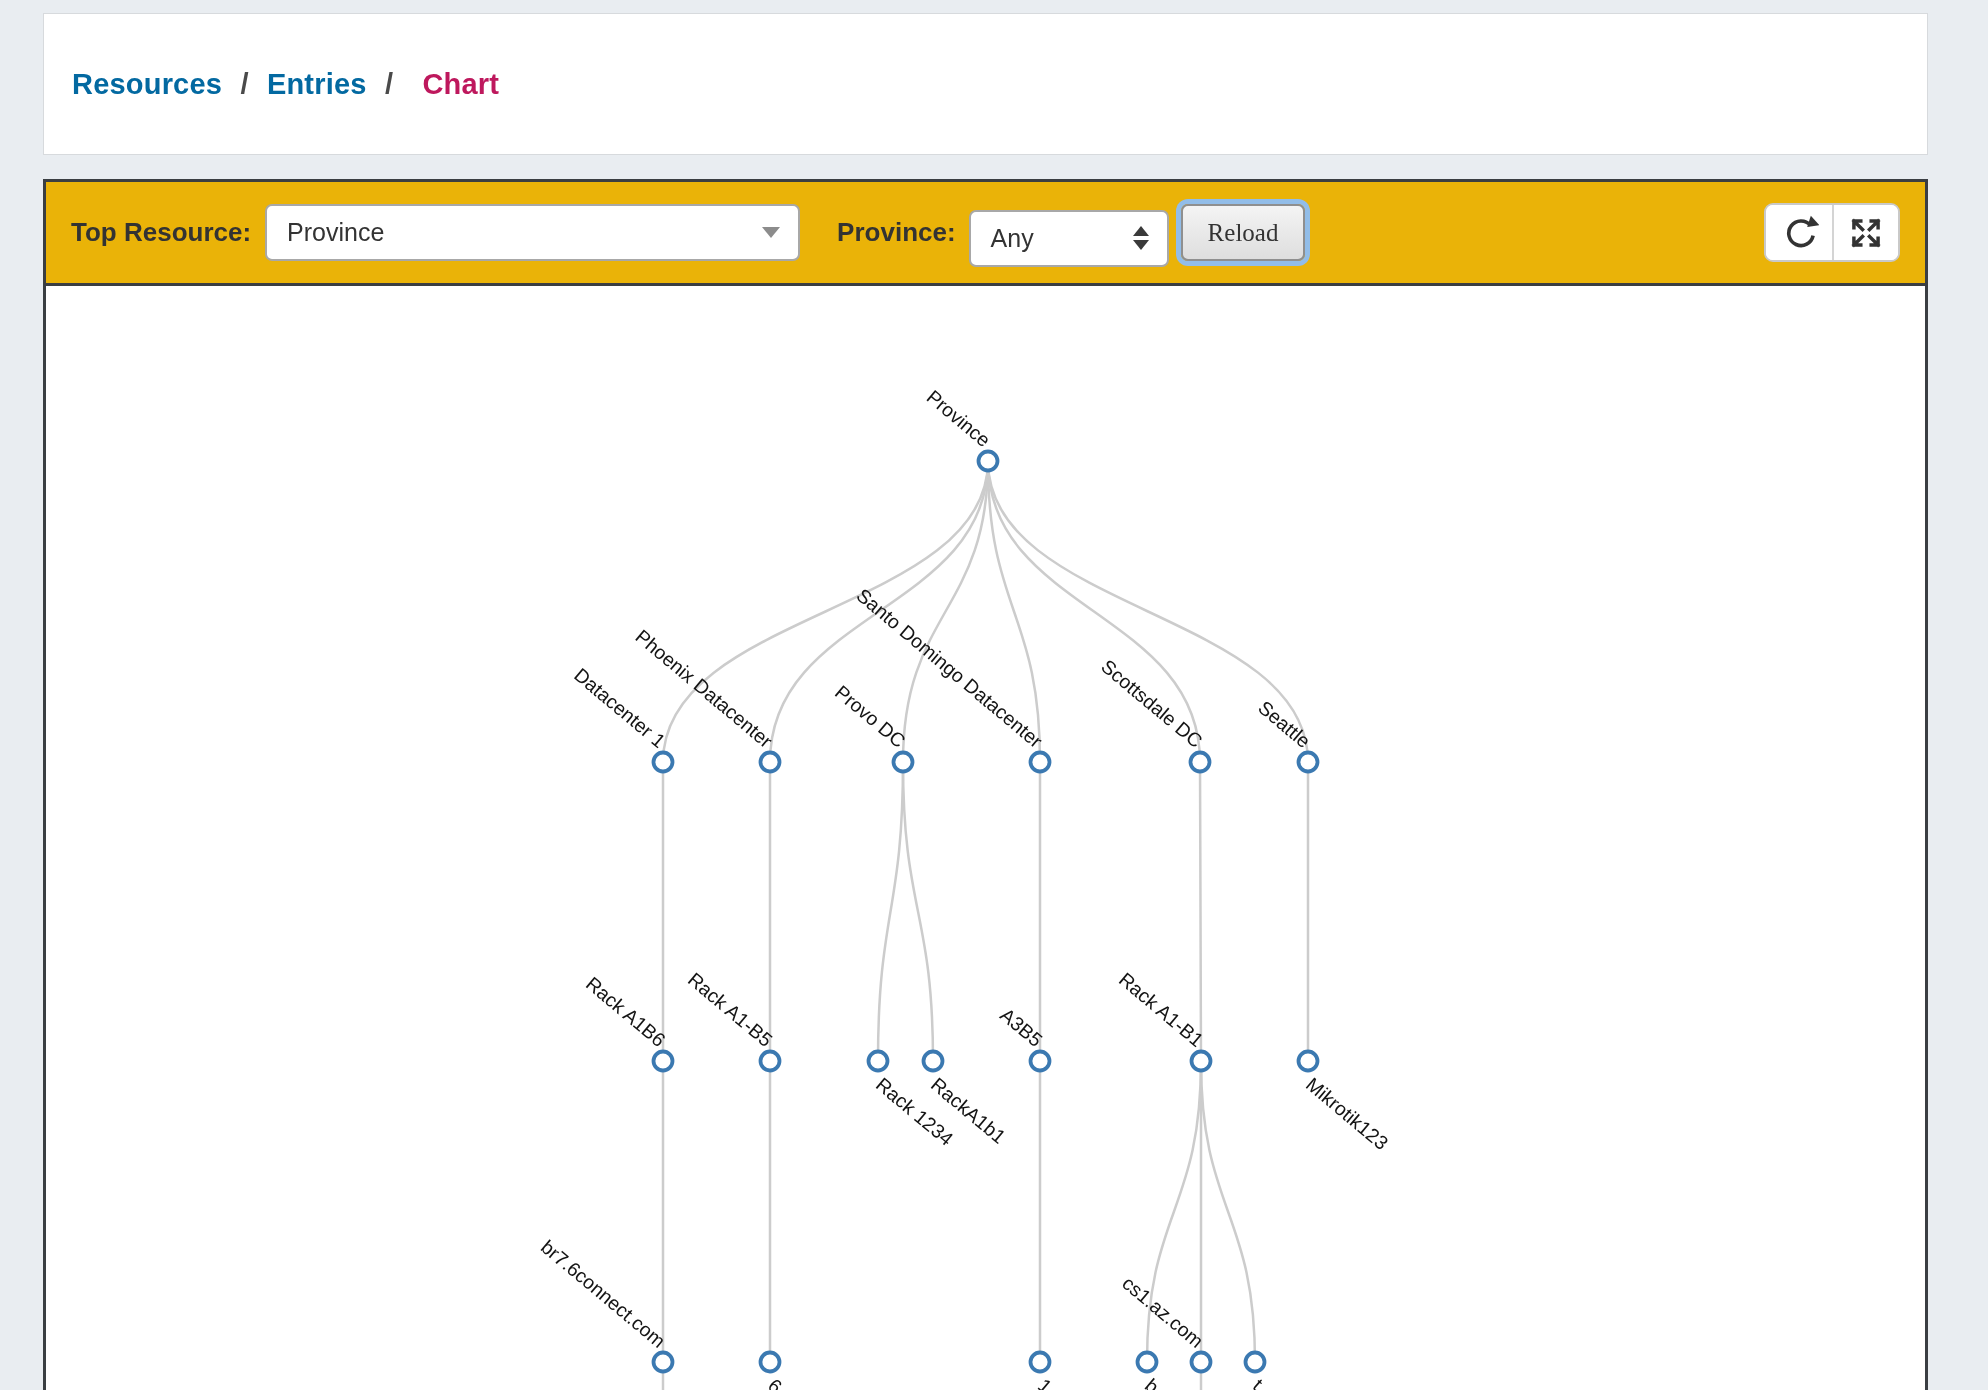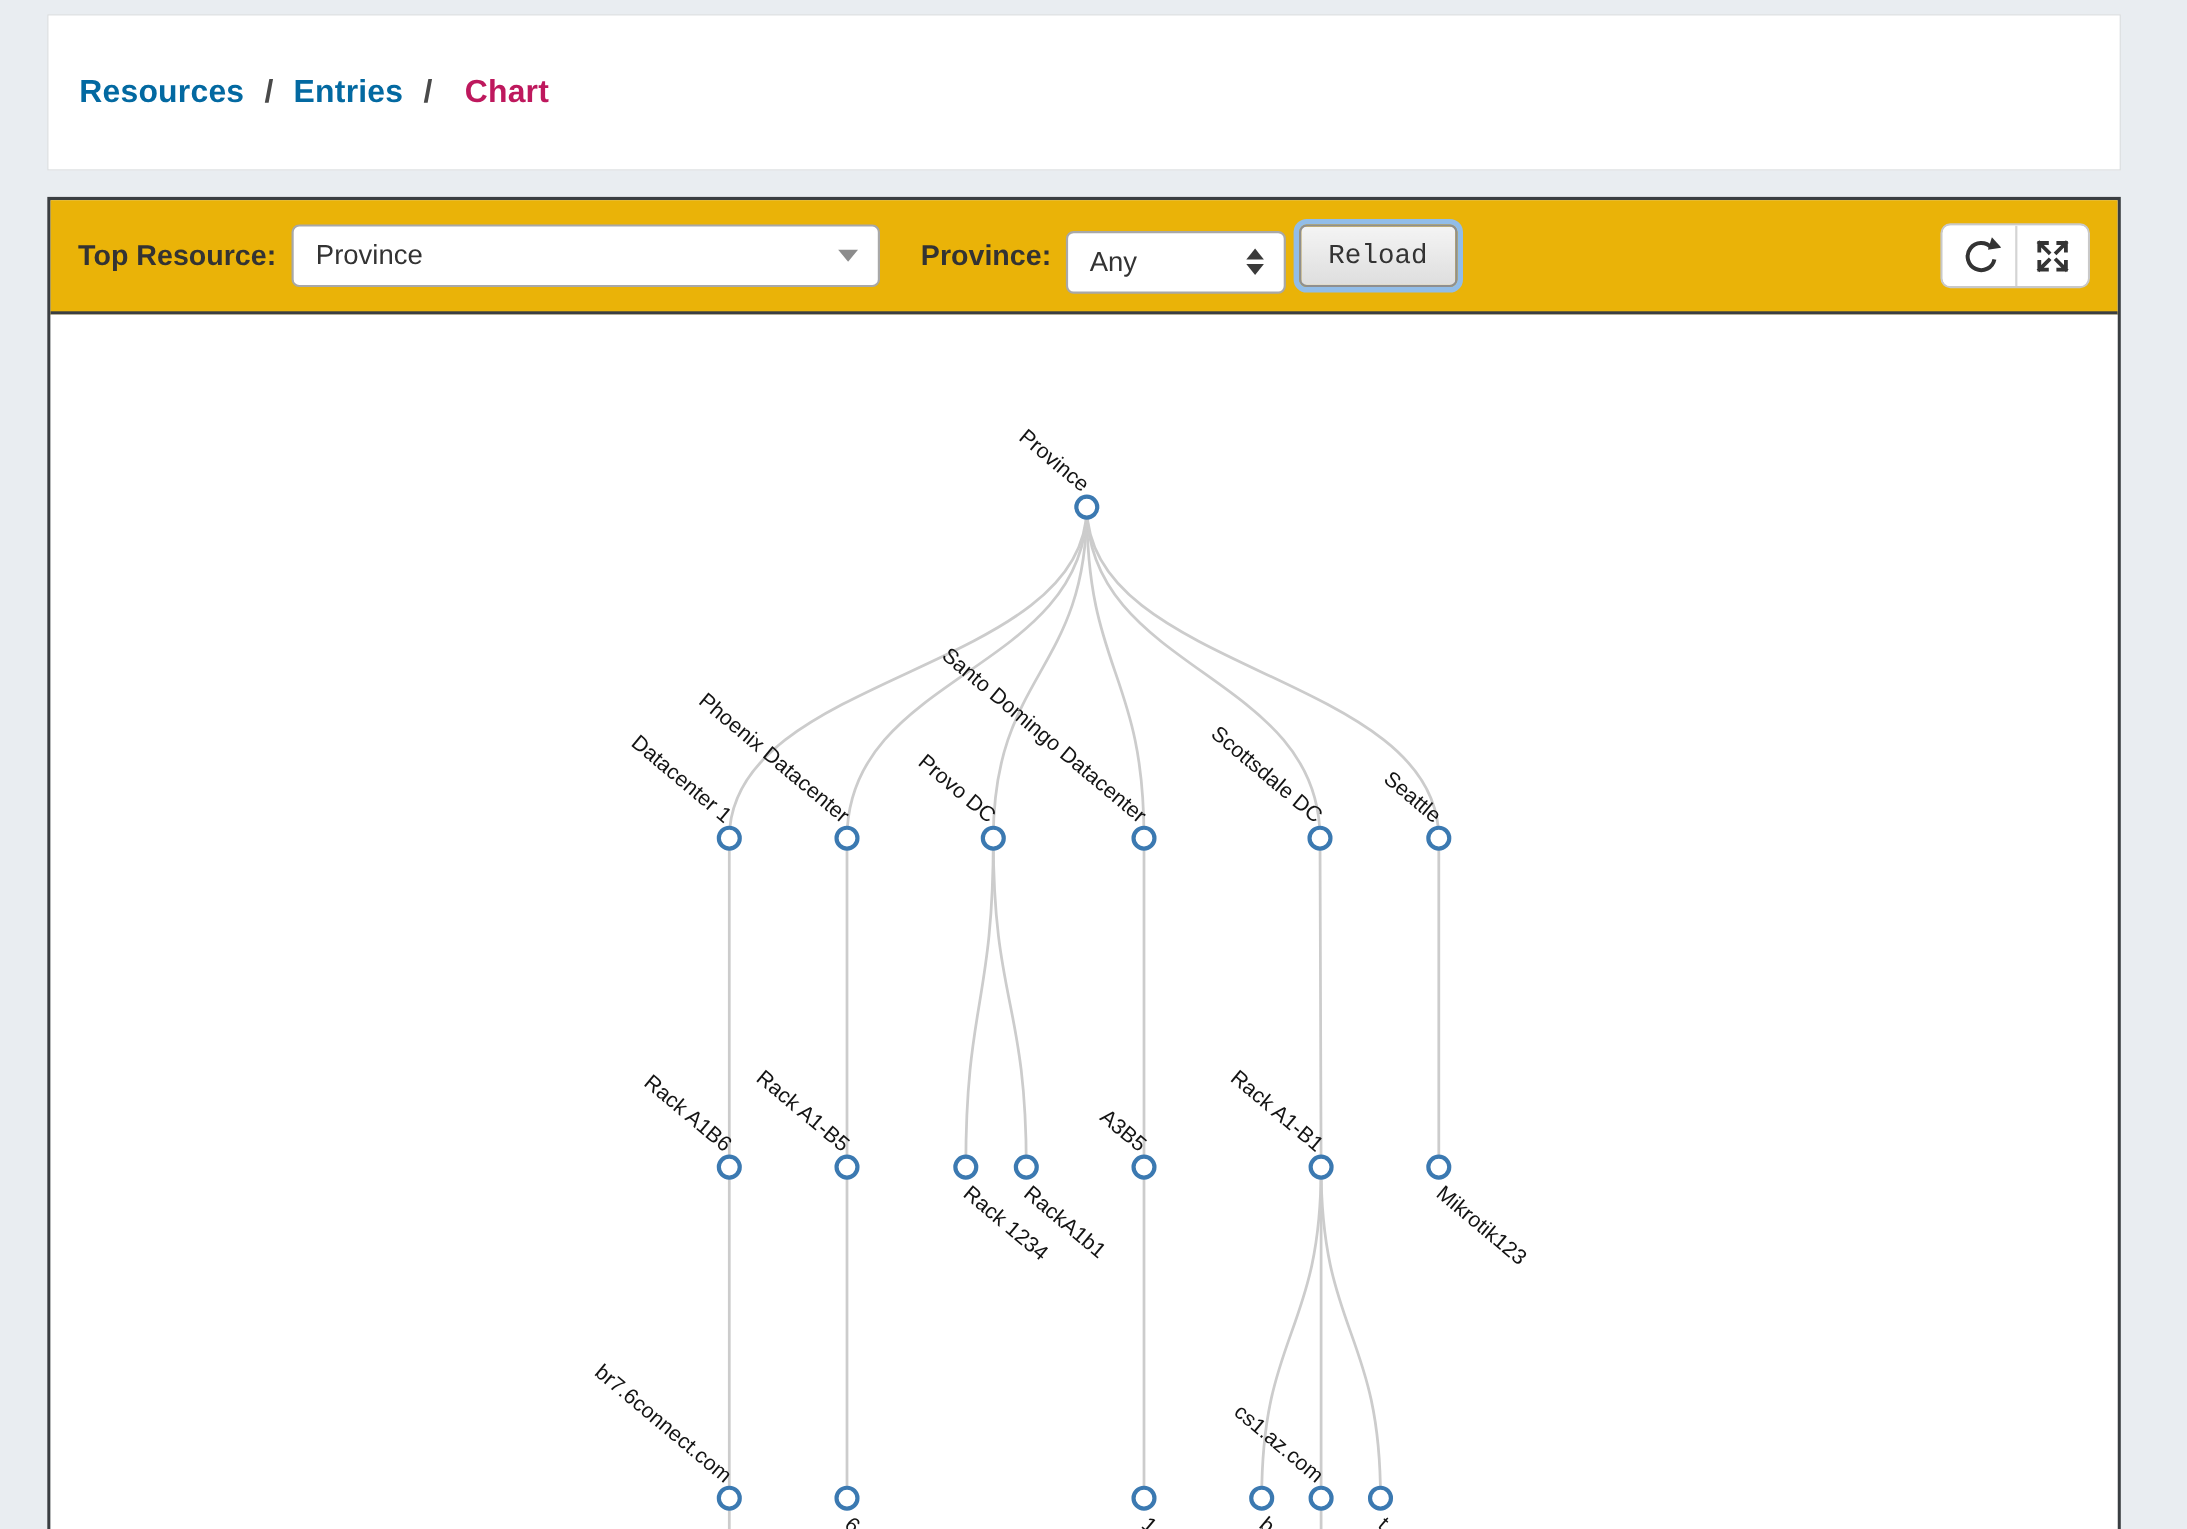--- a/index.html
+++ b/index.html
@@ -29,21 +29,21 @@
     border-right:9px solid transparent; border-top:11px solid #8c8c8c; }
   .stepper { display:flex; flex-direction:column; align-items:center; gap:4px; }
   .tri-up { width:0; height:0; border-left:8px solid transparent;
     border-right:8px solid transparent; border-bottom:10px solid #3a3a3a; }
   .tri-down { width:0; height:0; border-left:8px solid transparent;
     border-right:8px solid transparent; border-top:10px solid #3a3a3a; }
   .gap-section { margin-left:37px; }
   .btn-reload { margin-left:12px; height:57px; padding:0 25px; font-size:25px; color:#333;
     background:linear-gradient(#f4f4f4,#dedede); border:2px solid #8f8f8f; border-radius:7px;
     box-shadow:0 0 0 5px #92bde8; cursor:pointer;
-    font-family:Liberation Mono, monospace; }
+    font-family:Liberation Serif, serif; }
   .tb-spacer { flex:1; }
   .icon-group { display:flex; background:#fff; border:2px solid #c9c9c9; border-radius:9px;
     overflow:hidden; }
   .icon-btn { width:66px; height:55px; display:flex; align-items:center; justify-content:center;
     background:#fff; border:none; cursor:pointer; }
   .icon-btn + .icon-btn { border-left:2px solid #d4d4d4; }
 
   
   .chart-area { position:relative; width:100%; height:1190px; background:#fff; overflow:hidden; }
   .chart-area svg { position:absolute; left:0; top:0; }

